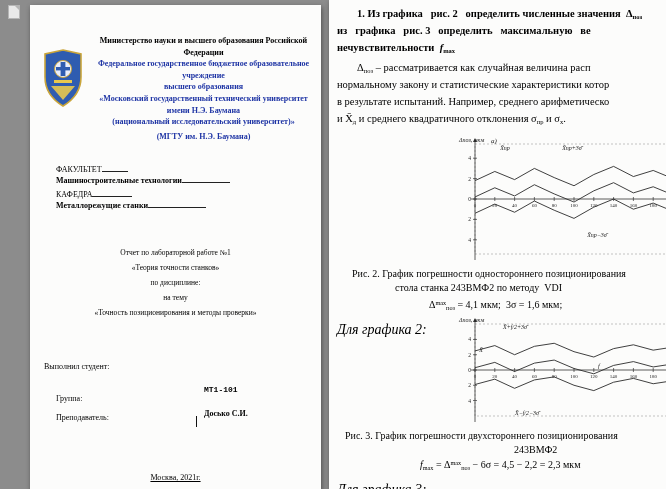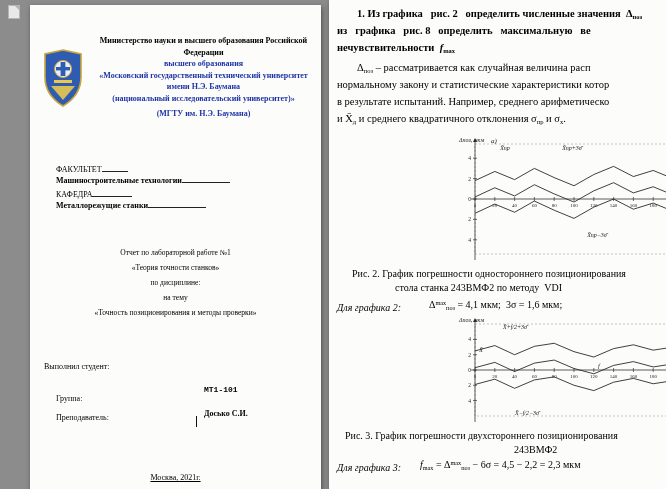--- a/index.html
+++ b/index.html
@@ -20,21 +20,21 @@
   .hdr p { margin:0; }
   .hdr .gap { margin-top:3px; }
   .form-row { font-size:8px; }
   .uline { display:inline-block; border-bottom:0.8px solid #222; height:9px; vertical-align:baseline; }
   .title-block { position:absolute; left:0; top:240px; width:100%; text-align:center;
                  font-size:7.5px; line-height:15px; }
   .stud { font-size:8px; }
   .caret { position:absolute; width:1px; height:11px; background:#111; }
   .rp-line  { font-size:10.5px; }
   .rp-cap   { font-size:10px; }
-  .rp-note  { font-size:10px; font-style:italic; }
+  .rp-note  { font-size:14px; font-style:italic;margin-top:20px; }
   .rp-frm   { font-size:10px; }
   .chrome-icon { position:absolute; width:12px; height:14px; background:#e9e9e9;
                  border:1px solid #b5b5b5; }
   .chrome-icon .fold { position:absolute; right:0; top:0; width:0; height:0;
                  border-left:4px solid transparent; border-top:4px solid #b5b5b5; }
 </style>
 </head>
 <body>
 
 <div class="screen">
@@ -52,20 +52,21 @@
       <path d="M21 1 L39 5 V28 C39 43 31 51 21 57 C11 51 3 43 3 28 V5 Z" fill="#2f5cb0" stroke="#caa53a" stroke-width="1.6"></path>
       <circle cx="21" cy="20" r="8.5" fill="#e9eefc" stroke="#caa53a" stroke-width="1"></circle>
       <rect x="18.6" y="13" width="4.8" height="14" fill="#2f5cb0"></rect>
       <rect x="14" y="18" width="14" height="3.4" fill="#2f5cb0"></rect>
       <rect x="12" y="31" width="18" height="3" fill="#e8c84e"></rect>
       <path d="M9 37 H33 L21 51 Z" fill="#e8c84e" opacity="0.9"></path>
     </svg>
 
     <div class="hdr">
       <p>Министерство науки и высшего образования Российской Федерации</p>
+      <p class="blue">Федеральное государственное бюджетное образовательное учреждение</p>
       <p class="blue">высшего образования</p>
       <p class="blue">«Московский государственный технический университет имени Н.Э. Баумана</p>
       <p class="blue">(национальный исследовательский университет)»</p>
       <p class="blue gap">(МГТУ им. Н.Э. Баумана)</p>
     </div>
 
     <div class="abs form-row" style="left:14px; top:149px;">
       <span>ФАКУЛЬТЕТ</span><span class="uline" style="width:26px;"></span>
       <span class="b">Машиностроительные технологии</span><span class="uline" style="width:48px;"></span>
     </div>
@@ -96,21 +97,21 @@
     </div>
 
     <div class="caret" style="left:166px; top:411px;"></div>
 
     <div class="abs stud" style="left:0; top:468px; width:100%; text-align:center;text-decoration:underline;">Москва, 2021г.</div>
   </div>
 
   <div class="page right-page">
 
     <div class="abs rp-line b" style="left:28px; top:8px;"><span>1. Из графика   рис. 2   определить численные значения  Δ</span><span class="sub">поз</span></div>
-    <div class="abs rp-line b" style="left:8px;  top:25px;"><span>из   графика   рис. 8   определить   максимальную   ве</span></div>
+    <div class="abs rp-line b" style="left:8px;  top:25px;"><span>из   графика   рис. 3   определить   максимальную   ве</span></div>
     <div class="abs rp-line b" style="left:8px;  top:42px;"><span>нечувствительности  </span><span class="i">f</span><span class="sub">max</span></div>
 
     <div class="abs rp-line" style="left:28px; top:62px;"><span>Δ</span><span class="sub">поз</span><span> – рассматривается как случайная величина расп</span></div>
     <div class="abs rp-line" style="left:8px;  top:79px;"><span>нормальному закону и статистические характеристики котор</span></div>
     <div class="abs rp-line" style="left:8px;  top:96px;"><span>в результате испытаний. Например, среднего арифметическо</span></div>
     <div class="abs rp-line" style="left:8px;  top:113px;"><span>и X̄</span><span class="sub">д</span><span> и среднего квадратичного отклонения σ</span><span class="sub">пр</span><span> и σ</span><span class="sub">х</span><span>.</span></div>
 
     <svg id="fig2-svg" class="abs" style="left:128px; top:134px;" width="240" height="130">
         <rect x="18" y="10" width="212" height="110" fill="none" stroke="#9a9a9a" stroke-width="0.6" stroke-dasharray="2,2"></rect>
         <line x1="18" y1="6" x2="18" y2="126" stroke="#333" stroke-width="0.8"></line>

